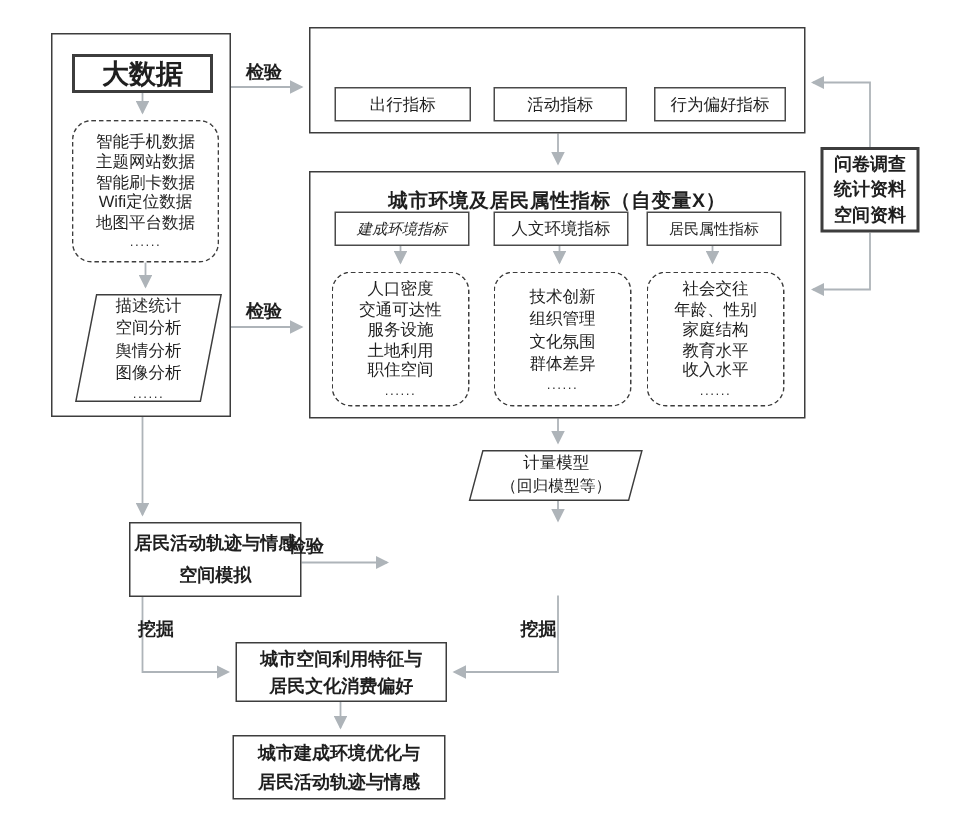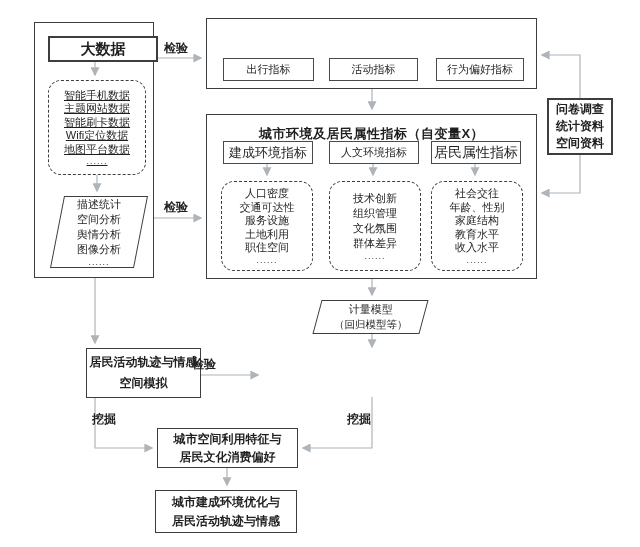--- a/index.html
+++ b/index.html
@@ -52,25 +52,25 @@
       <path d="M580 98 V55 H542" marker-end="url(#arr)"></path>
       <path d="M580 155 V193 H542" marker-end="url(#arr)"></path>
       <path d="M95 398 V448 H152" marker-end="url(#arr)"></path>
       <path d="M372 397 V448 H303" marker-end="url(#arr)"></path>
       <path d="M227 468 V485" marker-end="url(#arr)"></path>
     </g>
   </svg>
 
   <div class="box container-box" style="left:34px; top:22px; width:120px; height:256px;"></div>
 
-  <div class="box thick bold" style="left:48px; top:36px; width:110px; height:26px; font-size:15px;">
+  <div class="box thick bold" style="left:48px; top:36px; width:94px; height:26px; font-size:18px;">
     <span>大数据</span>
   </div>
 
-  <div class="box dashed" style="left:48px; top:80px; width:98px; height:95px;text-decoration:underline;">
+  <div class="box dashed" style="left:48px; top:80px; width:98px; height:95px;">
     <div class="ln">智能手机数据</div>
     <div class="ln">主题网站数据</div>
     <div class="ln">智能刷卡数据</div>
     <div class="ln">Wifi定位数据</div>
     <div class="ln">地图平台数据</div>
     <div class="ln dots">......</div>
   </div>
 
   <div class="box skew" style="left:57px; top:196px; width:84px; height:72px; border-width:1.5px;">
     <div class="unskew">
@@ -90,27 +90,27 @@
       <span>活动指标</span>
     </div>
     <div class="box thin sub" style="left:229px; top:39px; width:88px; height:23px; font-size:11px;">
       <span>行为偏好指标</span>
     </div>
   </div>
 
   <div class="box container-box" style="left:206px; top:114px; width:331px; height:165px;">
     <div class="title-top" style="top:10px;">城市环境及居民属性指标（自变量X）</div>
 
-    <div class="box thin sub" style="left:16px; top:26px; width:90px; height:23px; font-size:13px;">
+    <div class="box thin sub" style="left:16px; top:26px; width:90px; height:23px; font-size:10px;font-style:italic;">
       <span>建成环境指标</span>
     </div>
     <div class="box thin sub" style="left:122px; top:26px; width:90px; height:23px; font-size:11px;">
       <span>人文环境指标</span>
     </div>
-    <div class="box thin sub" style="left:224px; top:26px; width:90px; height:23px; font-size:14px;align-items:center;">
+    <div class="box thin sub" style="left:224px; top:26px; width:90px; height:23px; font-size:10px;align-items:center;">
       <span>居民属性指标</span>
     </div>
 
     <div class="box dashed sub" style="left:14px; top:66px; width:92px; height:90px;">
       <div class="ln">人口密度</div>
       <div class="ln">交通可达性</div>
       <div class="ln">服务设施</div>
       <div class="ln">土地利用</div>
       <div class="ln">职住空间</div>
       <div class="ln dots">......</div>

